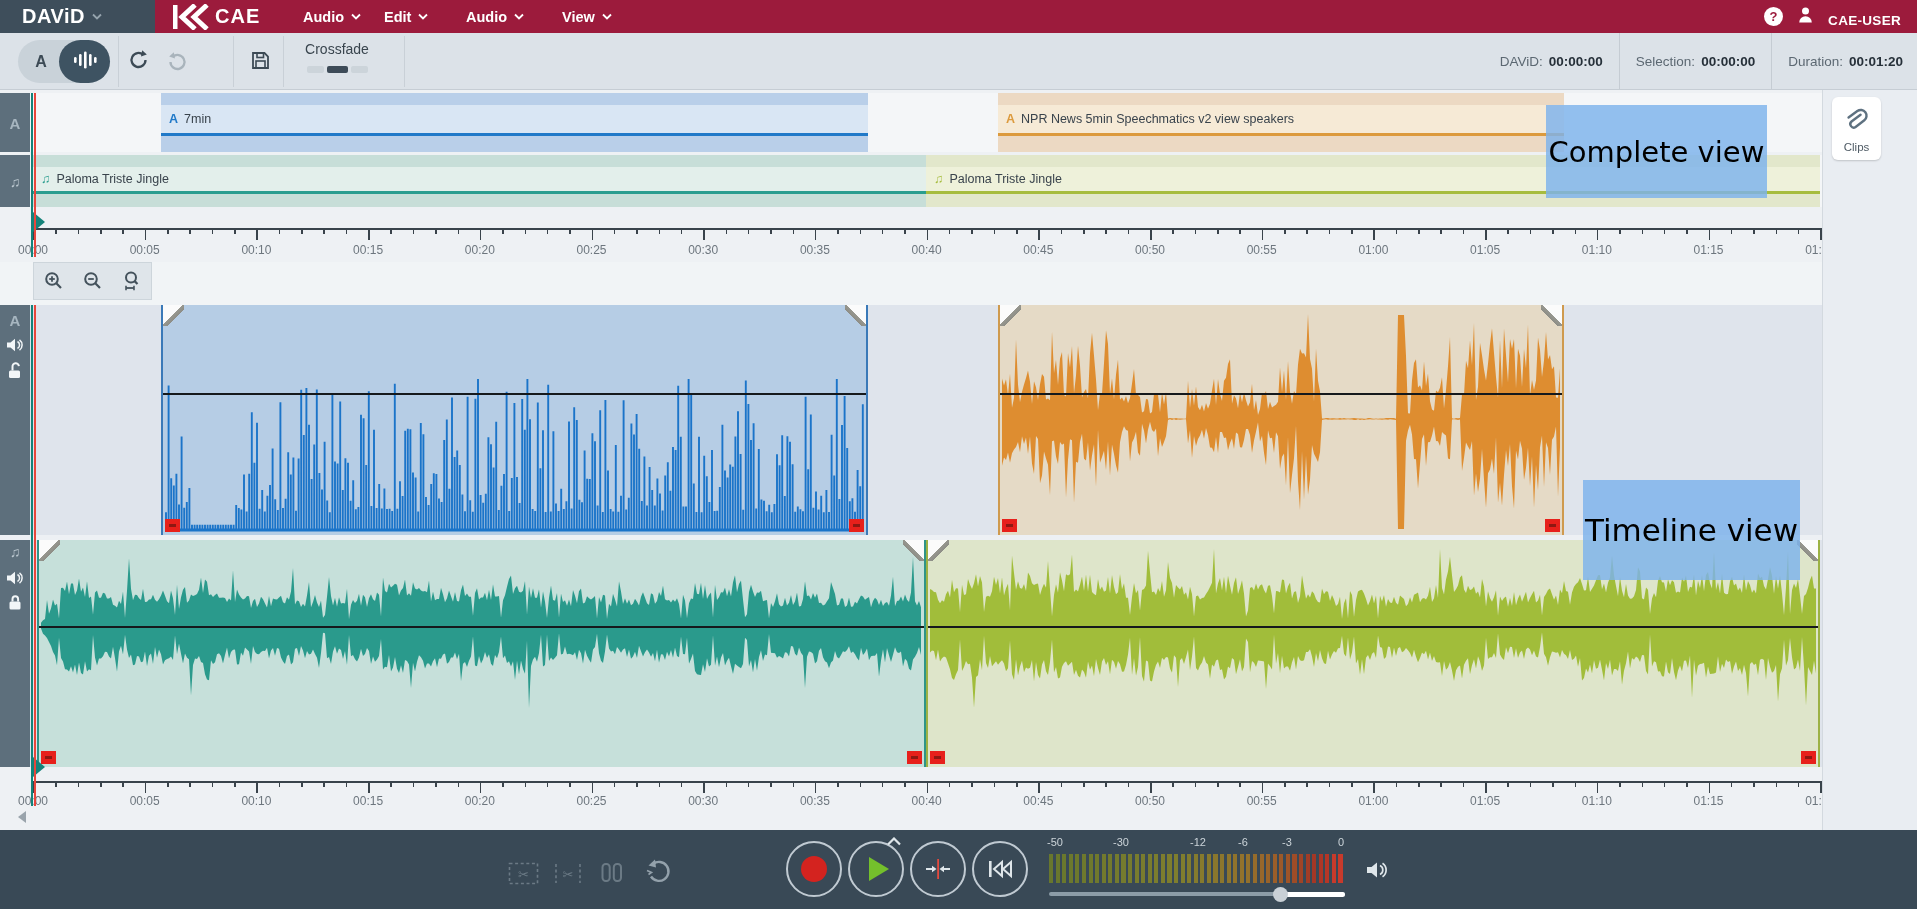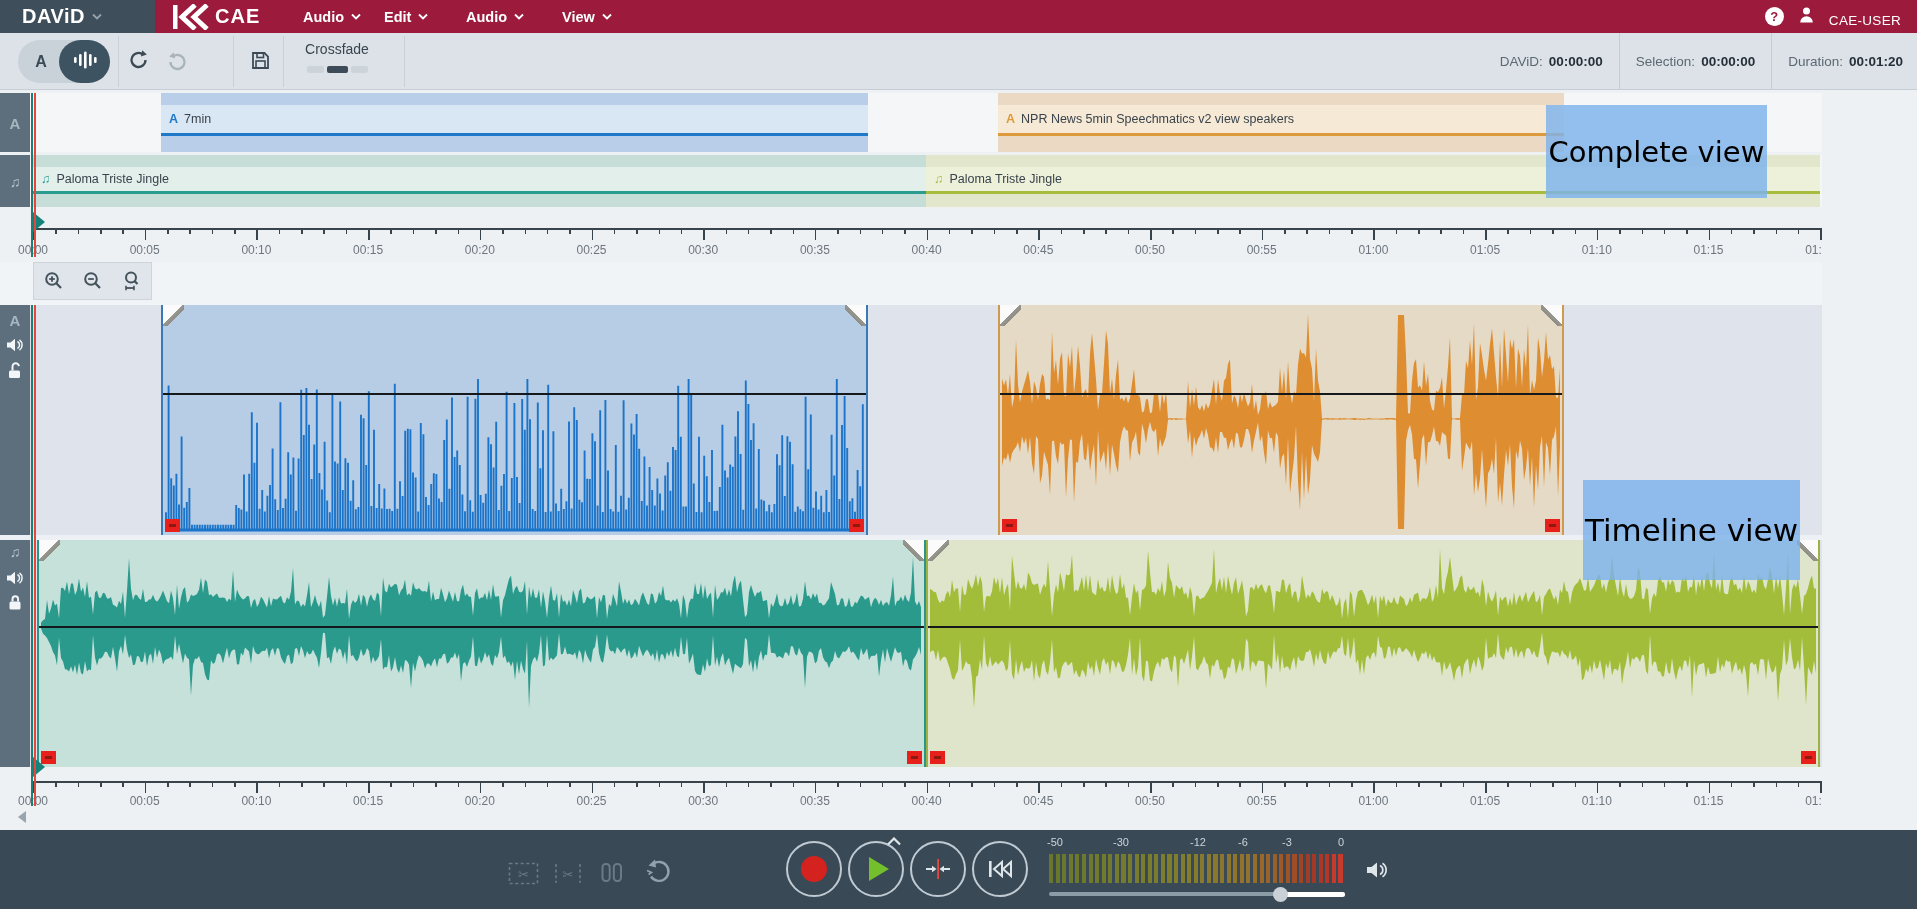--- a/index.html
+++ b/index.html
@@ -8,21 +8,21 @@
   
   #menubar{position:absolute;left:0;top:0;width:1917px;height:33px;background:#9c1b3c;}
   #logo-box{position:absolute;left:0;top:0;width:155px;height:33px;background:#3e4e5b;display:flex;align-items:center;}
   #logo-text{color:#fff;font-weight:800;font-size:20px;letter-spacing:.5px;margin-left:22px;}
   .menu-chev{margin-left:7px;display:inline-flex;}
   #cae-icon{position:absolute;left:172px;top:4px;}
   #cae-name{position:absolute;left:215px;top:0;height:33px;display:flex;align-items:center;color:#fff;font-size:20px;font-weight:600;letter-spacing:1px;}
   .menu-item{position:absolute;top:0;height:33px;display:flex;align-items:center;color:#fff;font-size:14.5px;font-weight:700;cursor:pointer;}
   #menubar-right{position:absolute;right:16px;top:0;height:33px;display:flex;align-items:center;gap:14px;}
   #help-circle{width:19px;height:19px;border-radius:50%;background:#fff;color:#9c1b3c;font-weight:800;font-size:13px;display:flex;align-items:center;justify-content:center;}
-  #user-name{color:#fff;font-size:13.5px;font-weight:400;letter-spacing:.3px;margin-top:8px;}
+  #user-name{color:#fff;font-size:13.5px;font-weight:700;letter-spacing:.3px;margin-top:8px;}
   
   #toolbar{position:absolute;left:0;top:33px;width:1917px;height:57px;background:#dce2e8;border-bottom:1px solid #c6cdd4;box-sizing:border-box;}
   .tb-sep{position:absolute;top:3px;width:1px;height:51px;background:#c9d0d7;}
   #mode-toggle{position:absolute;left:18px;top:7px;width:92px;height:43px;border-radius:22px;background:#c9d2d9;}
   #mode-a{position:absolute;left:0;top:0;width:46px;height:43px;display:flex;align-items:center;justify-content:center;color:#3c4a55;font-weight:700;font-size:16px;cursor:pointer;}
   #mode-wave{position:absolute;left:41px;top:0;width:51px;height:43px;border-radius:22px;background:#3e5362;display:flex;align-items:center;justify-content:center;cursor:pointer;}
   .tb-btn{position:absolute;top:15px;width:30px;height:28px;display:flex;align-items:center;justify-content:center;cursor:pointer;}
   #crossfade{position:absolute;left:300px;top:8px;width:74px;text-align:center;cursor:pointer;}
   #crossfade-label{font-size:14px;color:#39454e;}
   #crossfade-bars{margin-top:9px;display:flex;justify-content:center;gap:3px;}
@@ -598,20 +598,28 @@
         <div class="r-tick" style="left:1820.2px;top:14px;height:12px"></div>
         <div class="r-label" style="left:1798.2px;top:27px">01:20</div>
       </div>
     <div class="ph-tri" style="left:33px;top:667px"></div>
     <div id="scroll-strip">
       <div id="scroll-left"></div>
     </div>
     <div class="teal-line" style="left:30.5px;top:215px;height:501px"></div>
     <div class="red-line" style="left:34px;top:215px;height:501px"></div>
 
+    <div id="right-rail">
+      <div id="clips-card">
+        <svg width="26" height="30" style="margin-top:8px">
+          <path d="M17.5 7 L9.5 15 a3.4 3.4 0 0 0 4.8 4.8 L22 12 a5.8 5.8 0 0 0 -8.2 -8.2 L6 11.5" fill="none" stroke="#5e7180" stroke-width="2.4" stroke-linecap="round" transform="translate(-2,2) rotate(8 13 15)"></path>
+        </svg>
+        <div class="lbl">Clips</div>
+      </div>
+    </div>
 
     <div class="annotation" style="left:1546px;top:15px;width:221px;height:93px">Complete view</div>
     <div class="annotation" style="left:1583px;top:390px;width:217px;height:100px;font-size:31px">Timeline view</div>
   </div>
 
   <div id="transport">
     <div class="tr-icon" style="left:508px">
       <svg width="32" height="27">
           <rect x="1.5" y="3.5" width="28" height="20" fill="none" stroke="#6b7a85" stroke-width="1.6" stroke-dasharray="3 2.6"></rect>
           <text x="15.5" y="18.5" text-anchor="middle" font-size="13" fill="#6b7a85">✂</text>

